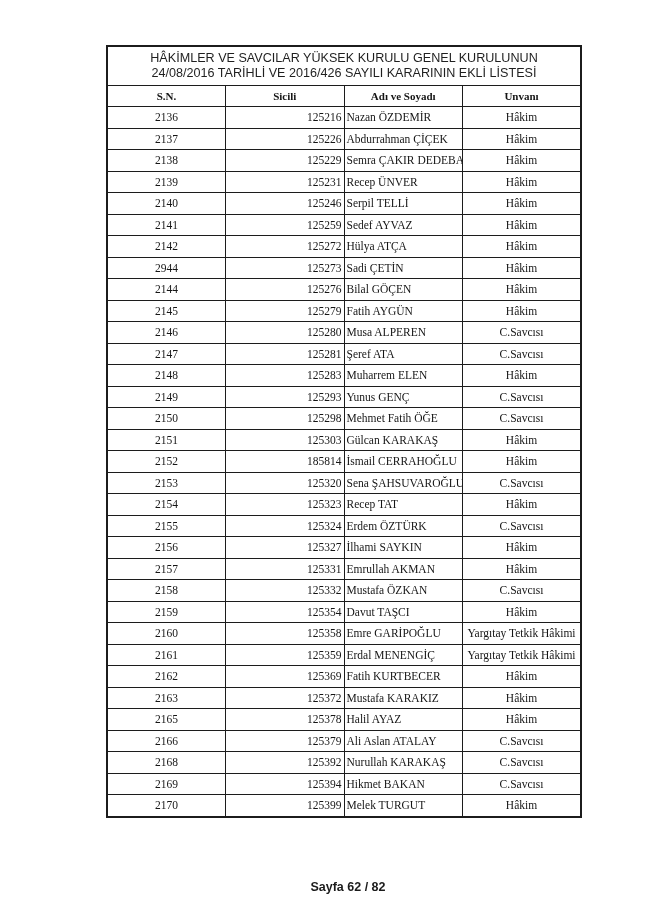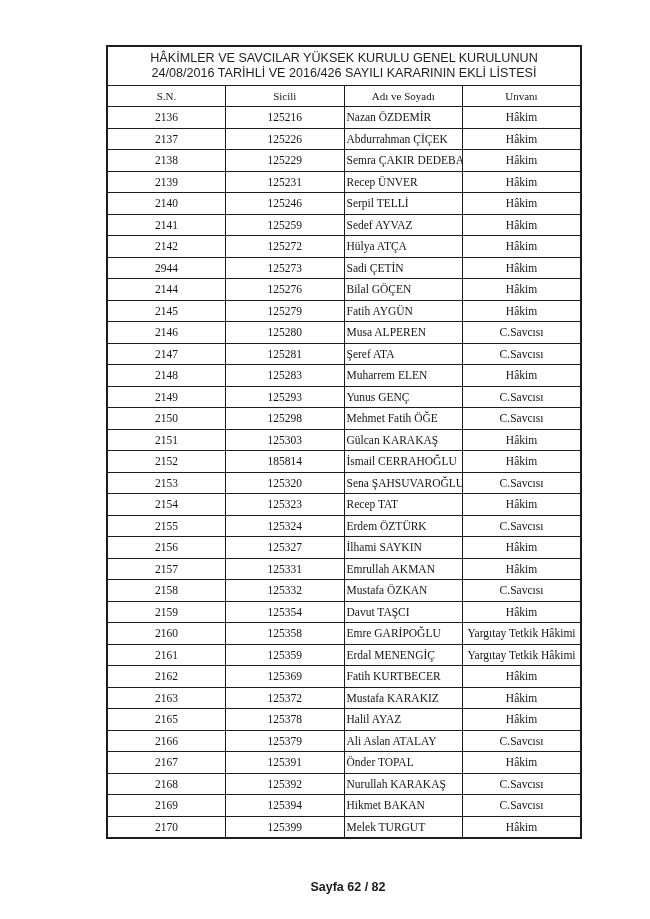--- a/index.html
+++ b/index.html
@@ -40,38 +40,38 @@
     vertical-align: middle;
     font-family: "Liberation Sans", sans-serif;
     font-size: 12.6px;
     line-height: 1.22;
     color: #1f1f1f;
     padding: 1px 2px;
   }
   tr.header-row th {
     height: 20px;
     font-family: "Liberation Serif", serif;
-    font-weight: normal;
+    font-weight: bold;
     font-size: 11px;
     text-align: center;
     vertical-align: middle;
     padding: 0 2px;
     color: #151515;
   }
   tr.data-row td {
     height: 20.5px;
     font-size: 11.5px;
     vertical-align: middle;
     padding: 0 2px;
     white-space: nowrap;
     overflow: hidden;
     color: #151515;
   }
   td.c-sn    { width: 47px;  text-align: center; }
-  td.c-sicil { width: 51px;  text-align: center; }
+  td.c-sicil { width: 51px;  text-align: right; }
   td.c-name  { width: 220px; text-align: left; padding-left: 4px; }
   td.c-unvan { width: 152px; text-align: center; padding-left: 4px; }
   th.c-sn    { width: 47px; }
   th.c-sicil { width: 51px; }
   th.c-name  { width: 220px; }
   th.c-unvan { width: 152px; }
   .page-footer {
     position: absolute;
     left: 0;
     top: 880px;
@@ -309,26 +309,20 @@
     <td class="c-unvan">Hâkim</td>
   </tr>
 
   <tr class="data-row">
     <td class="c-sn">2166</td>
     <td class="c-sicil">125379</td>
     <td class="c-name">Ali Aslan ATALAY</td>
     <td class="c-unvan">C.Savcısı</td>
   </tr>
 
-  <tr class="data-row">
-    <td class="c-sn">2167</td>
-    <td class="c-sicil">125391</td>
-    <td class="c-name">Önder TOPAL</td>
-    <td class="c-unvan">Hâkim</td>
-  </tr>
 
   <tr class="data-row">
     <td class="c-sn">2168</td>
     <td class="c-sicil">125392</td>
     <td class="c-name">Nurullah KARAKAŞ</td>
     <td class="c-unvan">C.Savcısı</td>
   </tr>
 
   <tr class="data-row">
     <td class="c-sn">2169</td>

